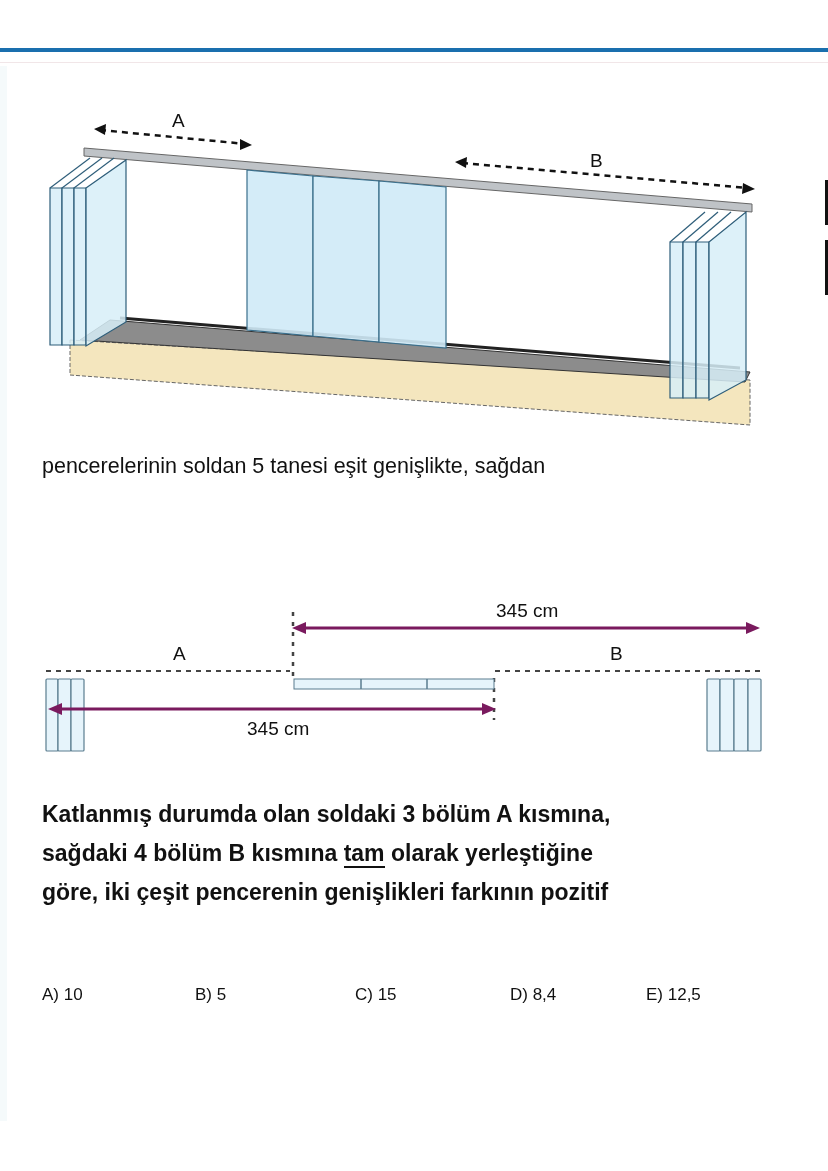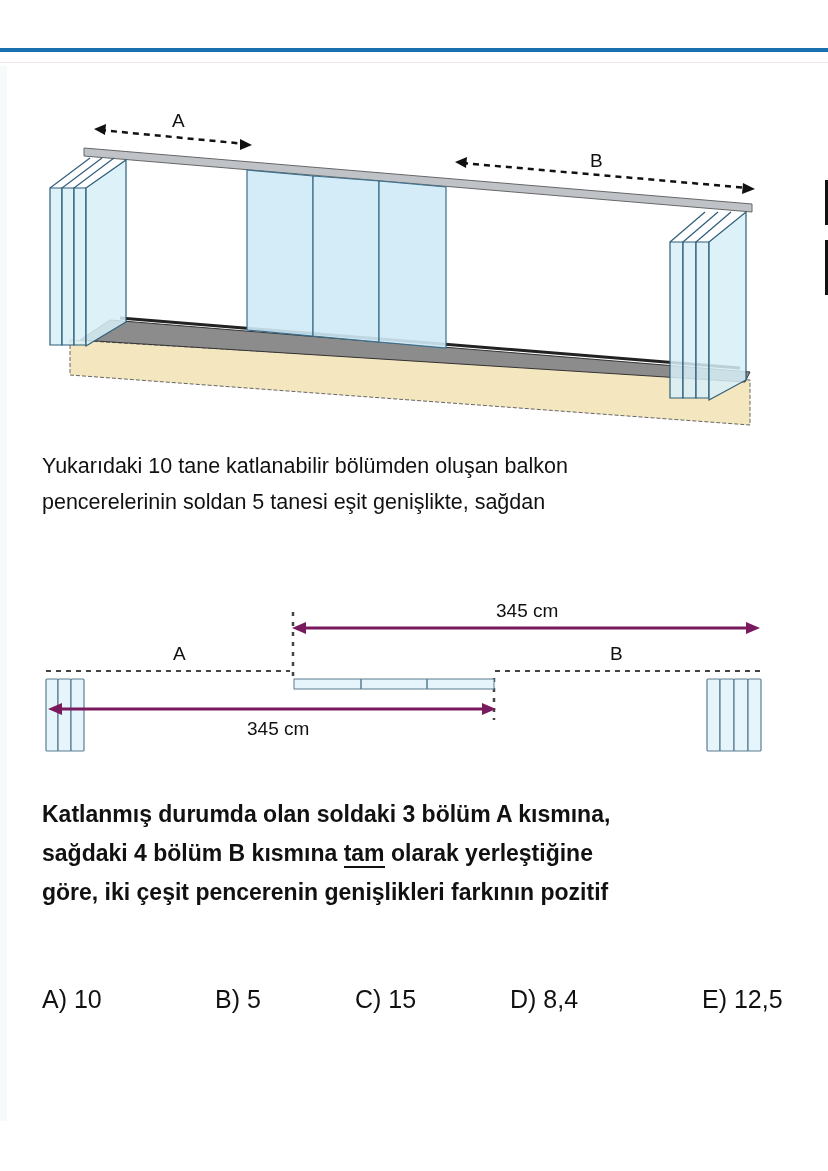--- a/index.html
+++ b/index.html
@@ -7,21 +7,21 @@
          font-family:"Liberation Sans", sans-serif; color:#111; }
   .topbar { position:absolute; left:0; top:48px; width:828px; height:4px; background:#1a6fae; }
   .topbar-sub { position:absolute; left:0; top:62px; width:828px; height:1px; background:#f1e6e8; }
   .panel-edge { position:absolute; left:0; top:66px; width:7px; height:1055px; background:#f5fafb; }
   .edge-bar { position:absolute; left:825px; width:3px; background:#111; }
   svg { position:absolute; }
   .text { position:absolute; font-size:21.5px; line-height:36px; }
   .para { left:42px; top:448px; width:730px; }
   .question { left:42px; top:795px; width:740px; font-weight:bold; line-height:39px; font-size:23px; }
   .question u { text-decoration:none; border-bottom:2px solid #111; }
-  .options { position:absolute; top:985px; left:0; width:828px; height:40px; font-size:25px; }
+  .options { position:absolute; top:985px; left:0; width:828px; height:40px; font-size:17px; }
   .opt { position:absolute; }
   .lbl { position:absolute; font-size:19px; }
 </style>
 </head>
 <body>
 
 <div class="topbar"></div>
 <div class="topbar-sub"></div>
 <div class="panel-edge"></div>
 <div class="edge-bar" style="top:180px;height:45px;"></div>
@@ -66,21 +66,20 @@
   <polygon points="94,129 106,124 105,135" fill="#111"></polygon>
   <polygon points="252,145 240,139 240,150" fill="#111"></polygon>
   <line x1="462" y1="163" x2="748" y2="188" stroke="#111" stroke-width="2.5" stroke-dasharray="6,5"></line>
   <polygon points="455,162 467,157 466,168" fill="#111"></polygon>
   <polygon points="755,189 743,183 742,194" fill="#111"></polygon>
 </svg>
 <div class="lbl" style="left:172px;top:110px;">A</div>
 <div class="lbl" style="left:590px;top:150px;">B</div>
 
 <div class="text para">
-  <div>Yukarıdaki 10 tane katlanabilir bölümden oluşan balkon</div>
   <div>pencerelerinin soldan 5 tanesi eşit genişlikte, sağdan</div>
 </div>
 
 <svg width="828" height="180" style="left:0;top:590px;" viewBox="0 0 828 180">
 
   <line x1="46" y1="81" x2="290" y2="81" stroke="#444" stroke-width="2" stroke-dasharray="5,5"></line>
   <line x1="495" y1="81" x2="762" y2="81" stroke="#444" stroke-width="2" stroke-dasharray="5,5"></line>
   <line x1="293" y1="22" x2="293" y2="88" stroke="#444" stroke-width="2.5" stroke-dasharray="4,6"></line>
   <line x1="494" y1="88" x2="494" y2="130" stroke="#444" stroke-width="2.5" stroke-dasharray="4,6"></line>
 
@@ -115,17 +114,17 @@
 <div class="lbl" style="left:247px;top:718px;">345 cm</div>
 
 <div class="text question">
   <div>Katlanmış durumda olan soldaki 3 bölüm A kısmına,</div>
   <div><span>sağdaki 4 bölüm B kısmına </span><u>tam</u><span> olarak yerleştiğine</span></div>
   <div>göre, iki çeşit pencerenin genişlikleri farkının pozitif</div>
 </div>
 
 <div class="options">
   <div class="opt" style="left:42px;">A) 10</div>
-  <div class="opt" style="left:215px;text-align:center;">B) 5</div>
+  <div class="opt" style="left:195px;text-align:center;">B) 5</div>
   <div class="opt" style="left:355px;">C) 15</div>
   <div class="opt" style="left:510px;">D) 8,4</div>
-  <div class="opt" style="left:702px;">E) 12,5</div>
+  <div class="opt" style="left:646px;">E) 12,5</div>
 </div>
 
 </body></html>

